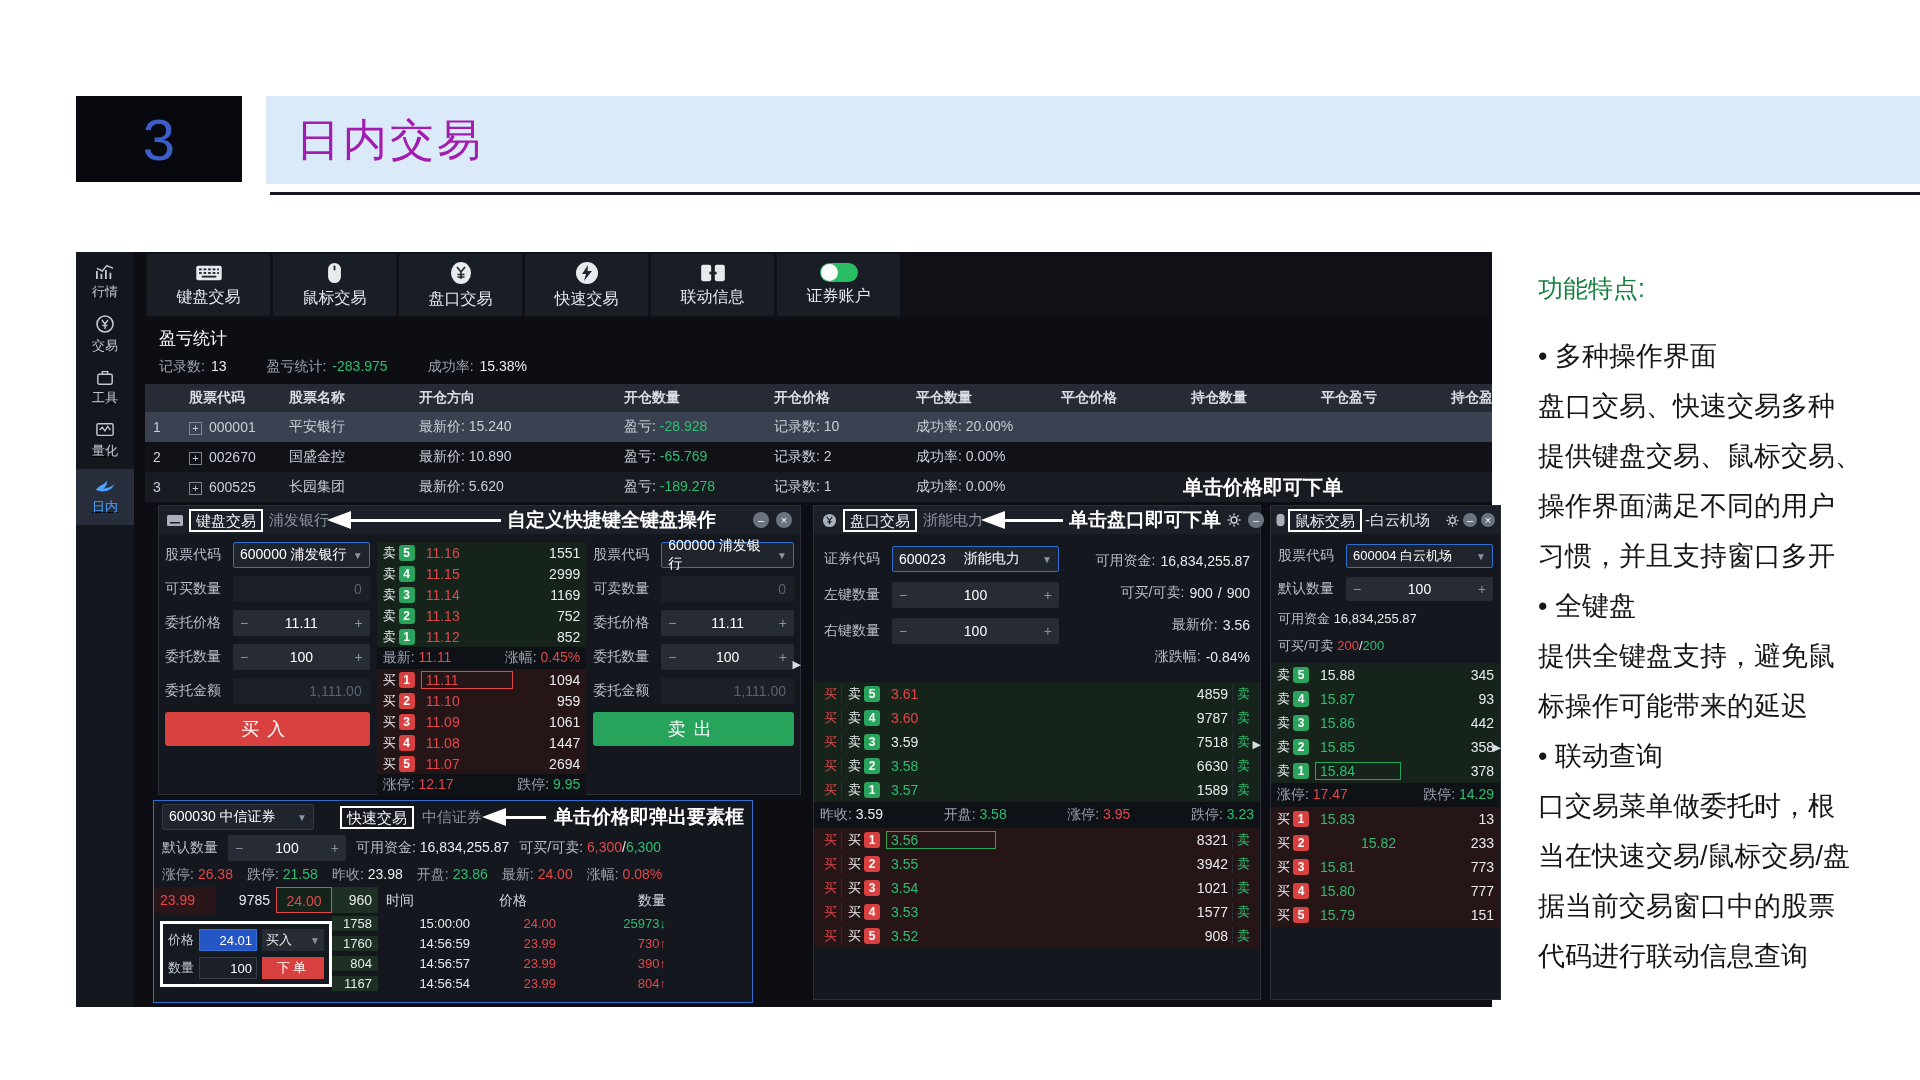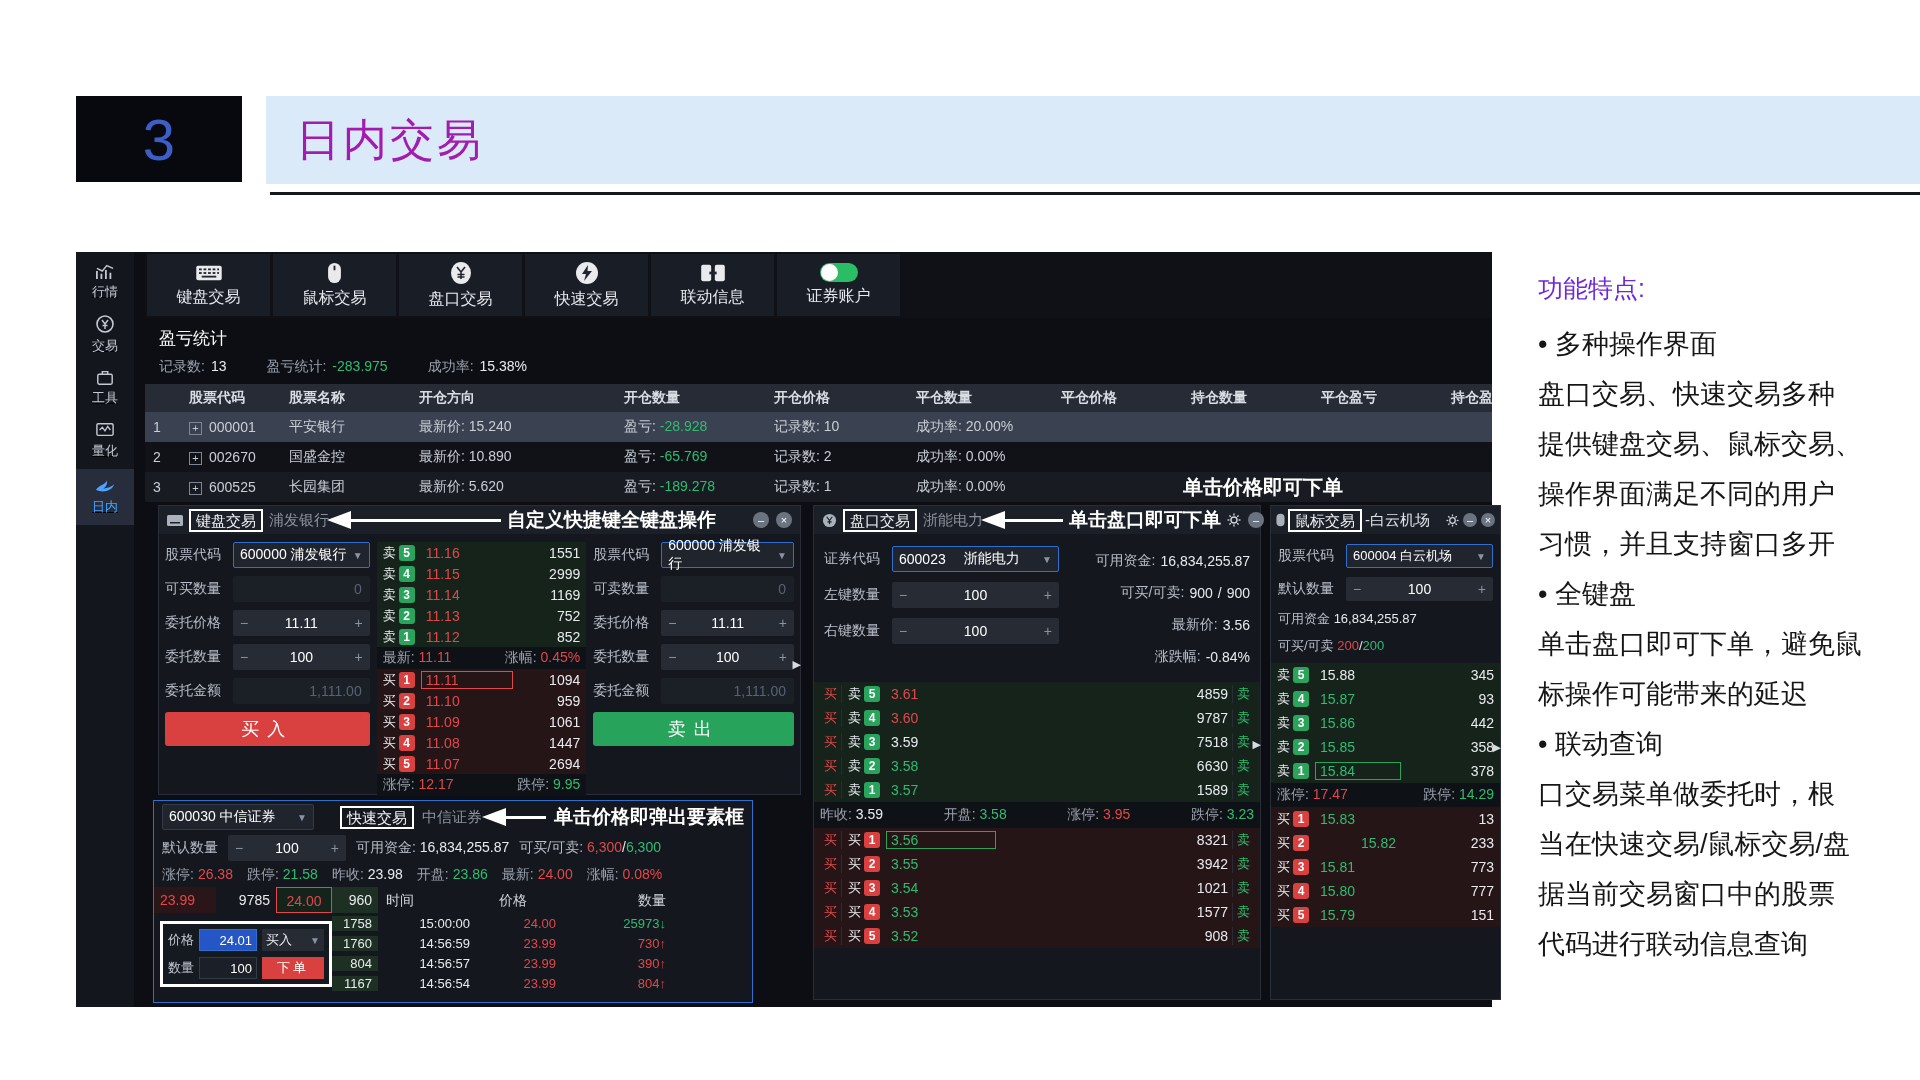--- a/index.html
+++ b/index.html
@@ -112,21 +112,21 @@
   .pp-row { display:flex; align-items:center; gap:5px; height:24px; font-size:13px; color:#c3c8d2; }
   .pp-field { width:58px; height:22px; background:#1b2028; border:1px solid #2f6fd0; color:#fff; display:flex; align-items:center; justify-content:flex-end; padding:0 4px; }
   .pp-field.sel { background:#2457c5; }
   .pp-dd { width:62px; height:22px; background:#262b34; color:#e8eaee; display:flex; align-items:center; padding:0 4px; }
   .pp-btn { width:62px; height:22px; background:#d8413f; color:#fff; display:flex; align-items:center; justify-content:center; font-size:13px; letter-spacing:3px; }
 
   .big-ann { position:absolute; color:#fff; font-weight:bold; font-size:20px; white-space:nowrap; }
 
   
   .features { position:absolute; left:1538px; top:272px; width:372px; }
-  .feat-title { color:#6d28d9; font-size:25px; margin-bottom:14px; }
+  .feat-title { color:#15803d; font-size:25px; margin-bottom:26px; }
   .feat-line { font-size:27px; color:#161616; line-height:50px; white-space:nowrap; font-weight:400; }
 
   svg { display:block; }
 </style>
 </head>
 <body>
 
 <div id="page">
 
   <div class="step-box">
@@ -900,21 +900,21 @@
 
   <div class="features">
     <div class="feat-title">功能特点:</div>
     <div>
         <div class="feat-line">•    多种操作界面</div>
         <div class="feat-line">盘口交易、快速交易多种</div>
         <div class="feat-line">提供键盘交易、鼠标交易、</div>
         <div class="feat-line">操作界面满足不同的用户</div>
         <div class="feat-line">习惯，并且支持窗口多开</div>
         <div class="feat-line">•    全键盘</div>
-        <div class="feat-line">单击盘口即可下单，避免鼠</div>
+        <div class="feat-line">提供全键盘支持，避免鼠</div>
         <div class="feat-line">标操作可能带来的延迟</div>
         <div class="feat-line">•    联动查询</div>
         <div class="feat-line">口交易菜单做委托时，根</div>
         <div class="feat-line">当在快速交易/鼠标交易/盘</div>
         <div class="feat-line">据当前交易窗口中的股票</div>
         <div class="feat-line">代码进行联动信息查询</div>
       </div>
   </div>
 
 </div>

